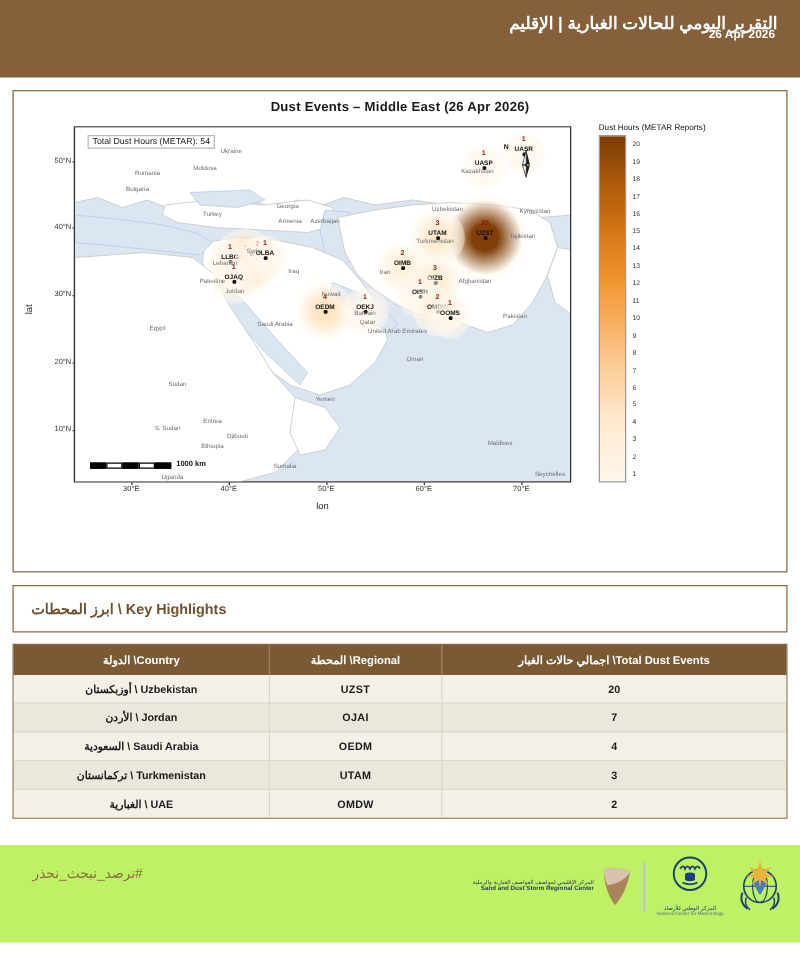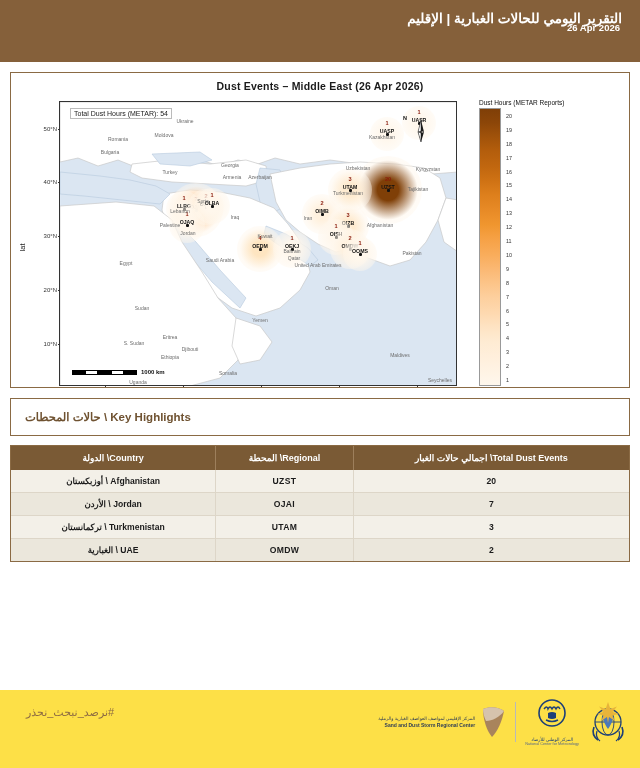--- a/index.html
+++ b/index.html
@@ -39,21 +39,21 @@
     color:#ffffff;
     font-size:9.5px;
     font-weight:bold;
   }
 
   
   .map-panel {
     margin:10px 10px 0 10px;
     border:1px solid #8a6a44;
     background:#ffffff;
-    height:316px;
+    height:386px;
     position:relative;
     overflow:hidden;
   }
   .map-title {
     text-align:center;
     font-size:10.5px;
     font-weight:bold;
     color:#1a1a1a;
     padding-top:7px;
     letter-spacing:.2px;
@@ -255,23 +255,23 @@
   tbody tr:last-child td { border-bottom:none; }
   tbody tr:nth-child(odd)  { background:#f3f0e8; }
   tbody tr:nth-child(even) { background:#ebe7dc; }
   td.c-country { direction:rtl; font-weight:bold; }
   td.c-station { font-weight:bold; letter-spacing:.3px; }
   td.c-count   { font-weight:bold; }
 
   
   .footer {
     position:absolute;
-    left:0; right:0; bottom:0;
+    left:0; right:0; bottom:14px;
     height:78px;
-    background:#fde047;
+    background:#bef264;
   }
   .hashtag {
     position:absolute;
     left:26px; top:16px;
     font-size:11px;
     color:#8d6b43;
     direction:rtl;
   }
   .logos {
     position:absolute;
@@ -513,42 +513,47 @@
             <div class="cbar-tick" style="top: 243.25px;">3</div>
             <div class="cbar-tick" style="top: 257.15px;">2</div>
             <div class="cbar-tick" style="top: 271.05px;">1</div>
           </div>
       </div>
     </div>
   </div>
 </div>
 
 <div class="kh-panel">
-  <div class="kh-text">Key Highlights \ حالات المحطات</div>
+  <div class="kh-text">Key Highlights \ ابرز المحطات</div>
 </div>
 
 <div class="tbl-wrap">
   <table>
     <thead>
       <tr>
         <th>Country\ الدولة</th>
         <th>Regional\ المحطة</th>
         <th>Total Dust Events\ اجمالي حالات الغبار</th>
       </tr>
     </thead>
     <tbody id="table-body">
         <tr>
-          <td class="c-country">Afghanistan \ أوزبكستان</td>
+          <td class="c-country">Uzbekistan \ أوزبكستان</td>
           <td class="c-station">UZST</td>
           <td class="c-count">20</td>
         </tr>
         <tr>
           <td class="c-country">Jordan \ الأردن</td>
           <td class="c-station">OJAI</td>
           <td class="c-count">7</td>
+        </tr>
+        <tr>
+          <td class="c-country">Saudi Arabia \ السعودية</td>
+          <td class="c-station">OEDM</td>
+          <td class="c-count">4</td>
         </tr>
         <tr>
           <td class="c-country">Turkmenistan \ تركمانستان</td>
           <td class="c-station">UTAM</td>
           <td class="c-count">3</td>
         </tr>
         <tr>
           <td class="c-country">UAE \ الغبارية</td>
           <td class="c-station">OMDW</td>
           <td class="c-count">2</td>

